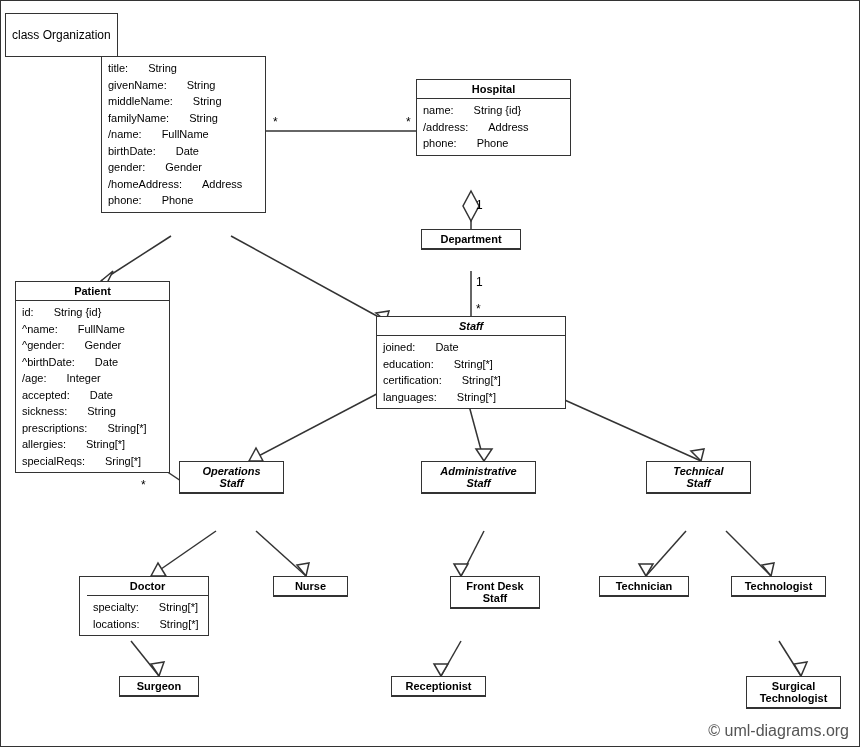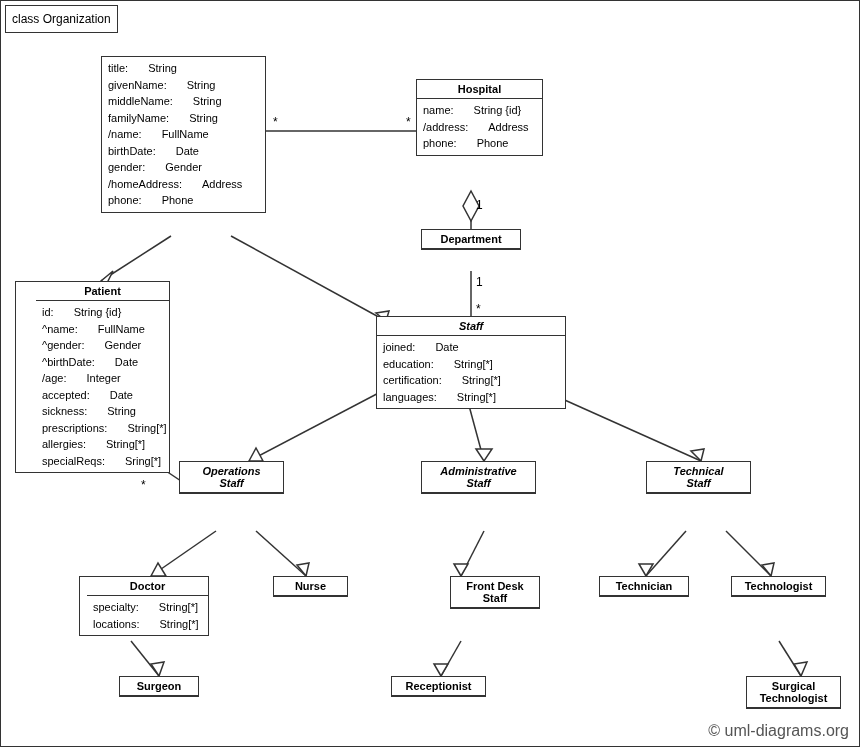--- a/index.html
+++ b/index.html
@@ -14,25 +14,25 @@
     }
     #diagram {
       position: relative;
       width: 860px;
       height: 747px;
       background: #fff;
       border: 1px solid #333;
     }
     .corner-label {
       position: absolute;
-      top: 4px;
+      top: 12px;
       left: 4px;
       background: #fff;
       border: 1px solid #333;
-      padding: 6px 6px;
+      padding: 14px 6px;
       font-size: 12px;
     }
     .uml-class {
       position: absolute;
       background: #fff;
       border: 1px solid #333;
     }
     .uml-class .class-header {
       background: #fff;
       border-bottom: 1px solid #333;
@@ -169,21 +169,21 @@
           <span class="attr-name">/homeAddress:</span>
           <span class="attr-type">Address</span>
         </div>
       <div class="attr-row">
           <span class="attr-name">phone:</span>
           <span class="attr-type">Phone</span>
         </div>
     </div>
   </div>
 
-  <div class="uml-class" style="left:415px; top:78px; width:127px;">
+  <div class="uml-class" style="left:415px; top:78px; width:155px;">
     <div class="class-header">Hospital</div>
     <div class="class-body">
       <div class="attr-row">
           <span class="attr-name">name:</span>
           <span class="attr-type">String {id}</span>
         </div>
       <div class="attr-row">
           <span class="attr-name">/address:</span>
           <span class="attr-type">Address</span>
         </div>
@@ -213,21 +213,21 @@
           <span class="attr-name">certification:</span>
           <span class="attr-type">String[*]</span>
         </div>
       <div class="attr-row">
           <span class="attr-name">languages:</span>
           <span class="attr-type">String[*]</span>
         </div>
     </div>
   </div>
 
-  <div class="uml-class" style="left:14px; top:280px; width:155px;padding-left:20px;">
+  <div class="uml-class" style="left:14px; top:280px; width:155px;">
     <div class="class-header">Patient</div>
     <div class="class-body">
       <div class="attr-row">
           <span class="attr-name">id:</span>
           <span class="attr-type">String {id}</span>
         </div>
       <div class="attr-row">
           <span class="attr-name">^name:</span>
           <span class="attr-type">FullName</span>
         </div>

